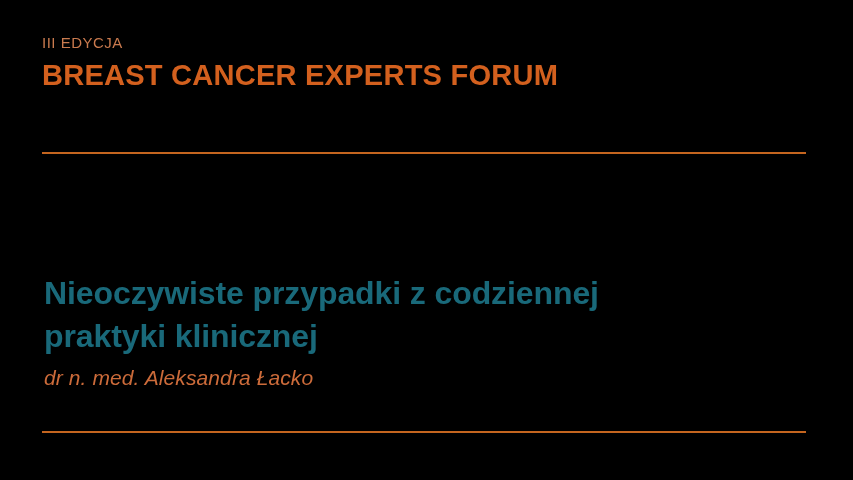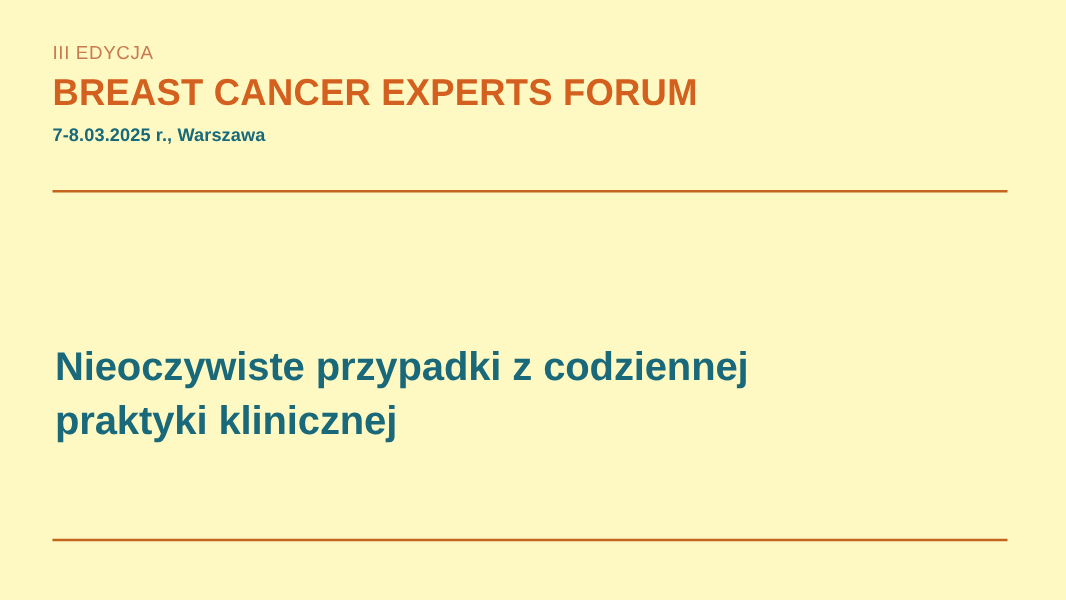--- a/index.html
+++ b/index.html
@@ -16,21 +16,21 @@
     overflow: hidden;
     position: relative;
     -webkit-font-smoothing: antialiased;
   }
 
   .slide {
     position: absolute;
     inset: 0;
     width: 853px;
     height: 480px;
-    background: #fef9c3;
+    background: #000000;
   }
 
   
   .brand-block {
     position: absolute;
     left: 42px;
     top: 34px;
     width: 770px;
   }
 
@@ -112,25 +112,25 @@
 </head>
 <body>
 
 <div class="slide">
 
   <div class="brand-block">
     <p class="edition">III EDYCJA</p>
 
     <h1 class="forum-title">BREAST CANCER EXPERTS FORUM</h1>
 
-    <p class="event-date">7-8.03.2025 r., Warszawa</p>
   </div>
 
   <hr class="rule rule-top">
 
   <div class="lecture-block">
     <h2 class="lecture-title">Nieoczywiste przypadki z codziennej praktyki klinicznej</h2>
 
+    <p class="speaker">dr n. med. Aleksandra Łacko</p>
   </div>
 
   <hr class="rule rule-bottom">
 
 </div>
 
 </body></html>

